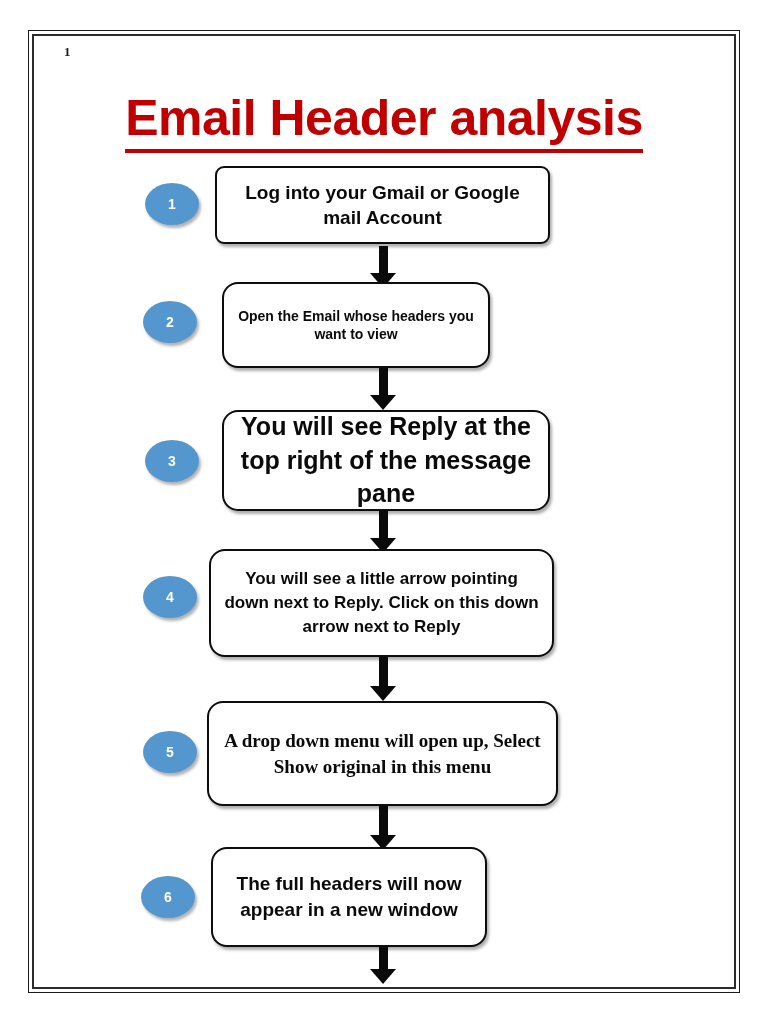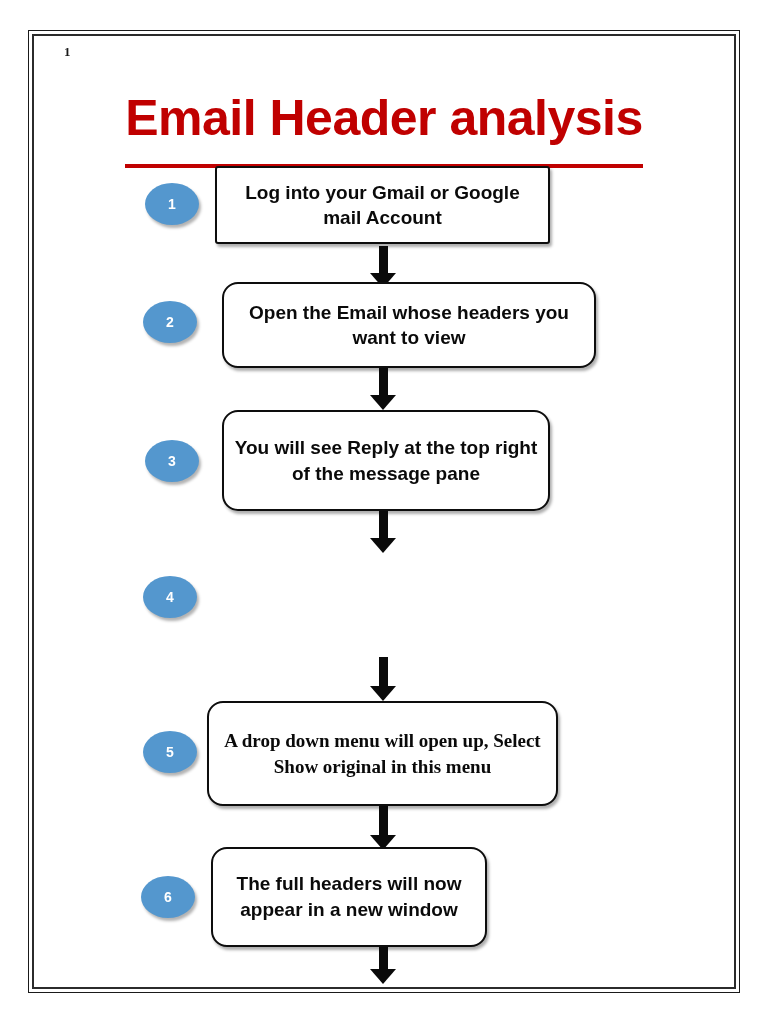--- a/index.html
+++ b/index.html
@@ -56,21 +56,21 @@
     text-align: center;
     font-family: "Liberation Sans", sans-serif;
     font-size: 50px;
     font-weight: bold;
     color: #C00000;
     letter-spacing: -0.5px;
     line-height: 1.05;
   }
   .doc-title .u {
     border-bottom: 4px solid #C00000;
-    padding-bottom: 18px;
+    padding-bottom: 3px;
   }
 
   
   .flow {
     position: absolute;
     left: 0;
     top: 0;
     width: 768px;
     height: 1024px;
   }
@@ -89,21 +89,21 @@
     color: #0a0a0a;
     box-shadow: 2px 3px 3px rgba(0,0,0,0.32);
   }
   .step-box .txt {
     display: block;
     width: 100%;
     padding: 0 10px;
     box-sizing: border-box;
   }
   .rounded { border-radius: 16px; }
-  .sharp { border-radius: 3px; align-items: center; }
+  .sharp { border-radius: 9px; align-items: center; }
 
   .badge {
     position: absolute;
     width: 54px;
     height: 42px;
     border-radius: 50%;
     background: #5497ce;
     color: #ffffff;
     font-family: "Liberation Sans", sans-serif;
     font-size: 14px;
@@ -158,42 +158,45 @@
     <span class="txt">Log into your Gmail or Google mail Account</span>
   </div>
   <div class="arrow" style="left:370px; top:246px; height:42px;">
     <div class="shaft" style="height:27px;"></div>
     <div class="head" style="top:27px;"></div>
   </div>
 
   <div class="badge" style="left:143px; top:301px;">
     <span>2</span>
   </div>
-  <div class="step-box rounded" style="left:222px; top:282px; width:374px; height:86px; font-size:19px; line-height:1.32;">
+  <div class="step-box rounded" style="left:222px; top:282px; width:268px; height:86px; font-size:14px; line-height:1.32;">
     <span class="txt">Open the Email whose headers you want to view</span>
   </div>
   <div class="arrow" style="left:370px; top:368px; height:42px;">
     <div class="shaft" style="height:27px;"></div>
     <div class="head" style="top:27px;"></div>
   </div>
 
   <div class="badge" style="left:145px; top:440px;">
     <span>3</span>
   </div>
-  <div class="step-box rounded" style="left:222px; top:410px; width:328px; height:101px; font-size:19px; line-height:1.34;">
+  <div class="step-box rounded" style="left:222px; top:410px; width:328px; height:101px; font-size:25px; line-height:1.34;">
     <span class="txt">You will see Reply at the top right of the message pane</span>
   </div>
   <div class="arrow" style="left:370px; top:511px; height:42px;">
     <div class="shaft" style="height:27px;"></div>
     <div class="head" style="top:27px;"></div>
   </div>
 
   <div class="badge" style="left:143px; top:576px;">
     <span>4</span>
   </div>
+  <div class="step-box rounded" style="left:209px; top:549px; width:345px; height:108px; font-size:17px; line-height:1.42;">
+    <span class="txt">You will see a little arrow pointing down next to Reply. Click on this down arrow next to Reply</span>
+  </div>
   <div class="arrow" style="left:370px; top:657px; height:44px;">
     <div class="shaft" style="height:29px;"></div>
     <div class="head" style="top:29px;"></div>
   </div>
 
   <div class="badge" style="left:143px; top:731px;">
     <span>5</span>
   </div>
   <div class="step-box rounded" style="left:207px; top:701px; width:351px; height:105px; font-size:19px; line-height:1.36;font-family:Liberation Serif, serif;">
     <span class="txt">A drop down menu will open up, Select Show original in this menu</span>

